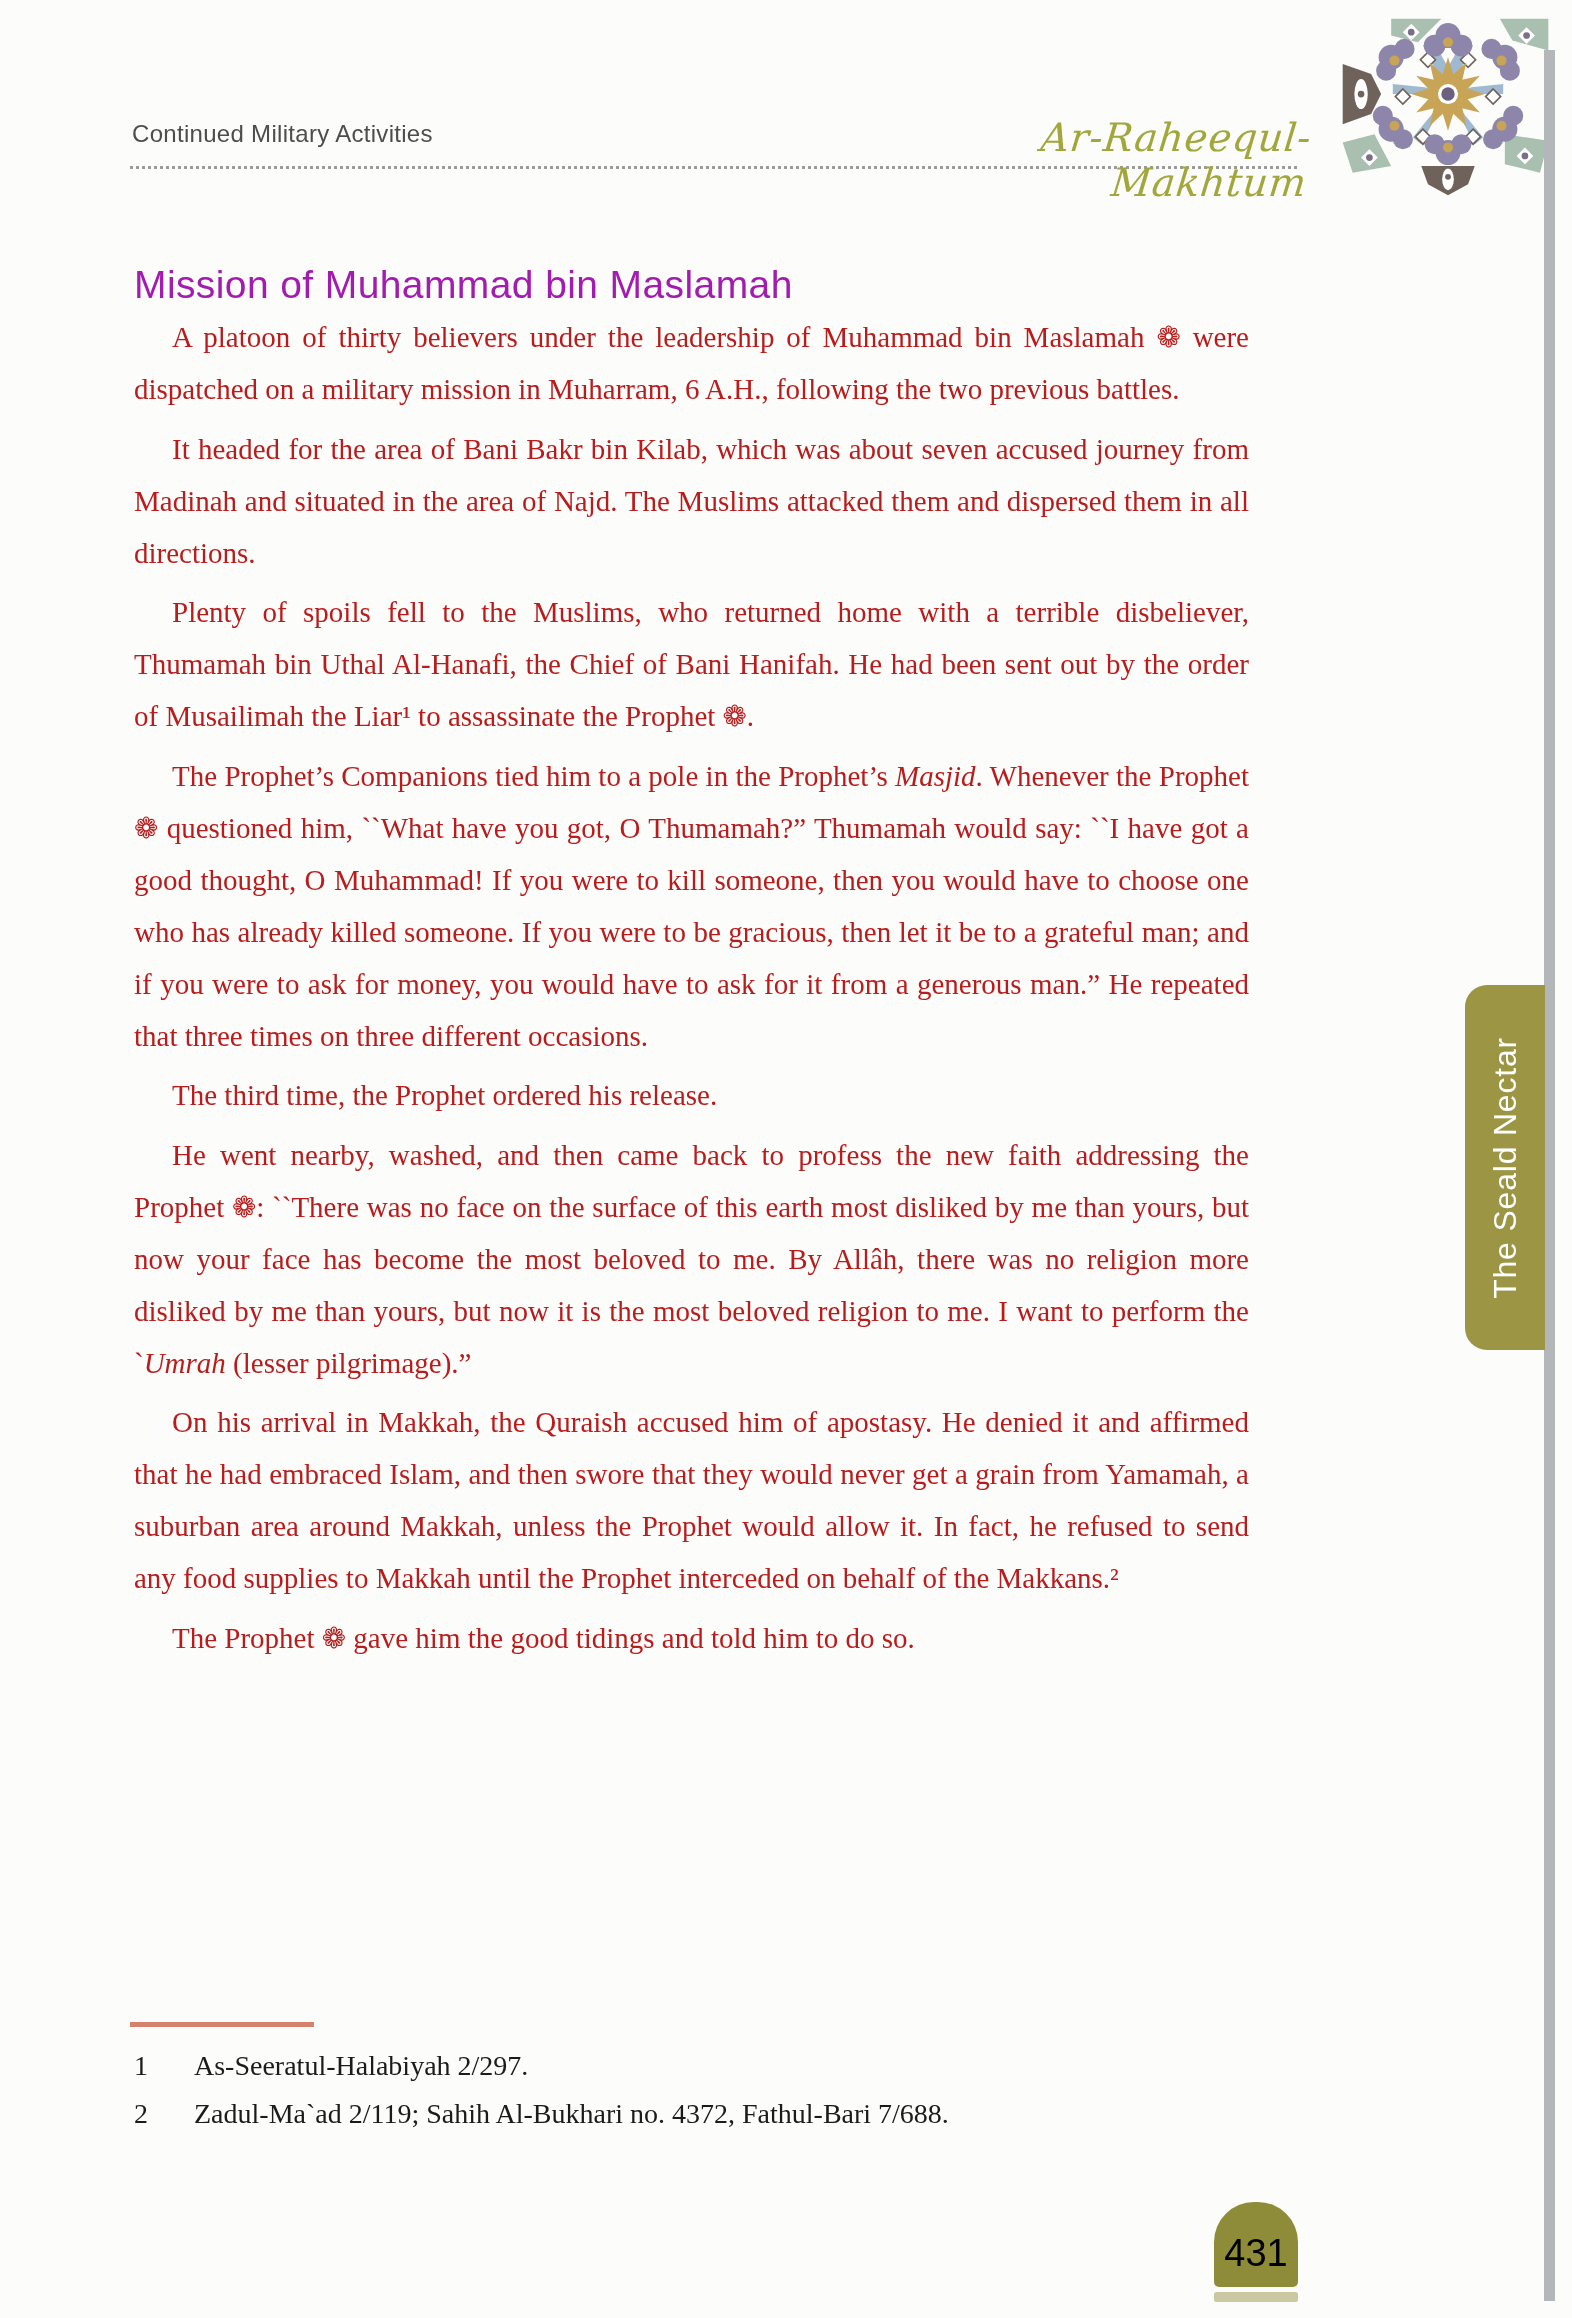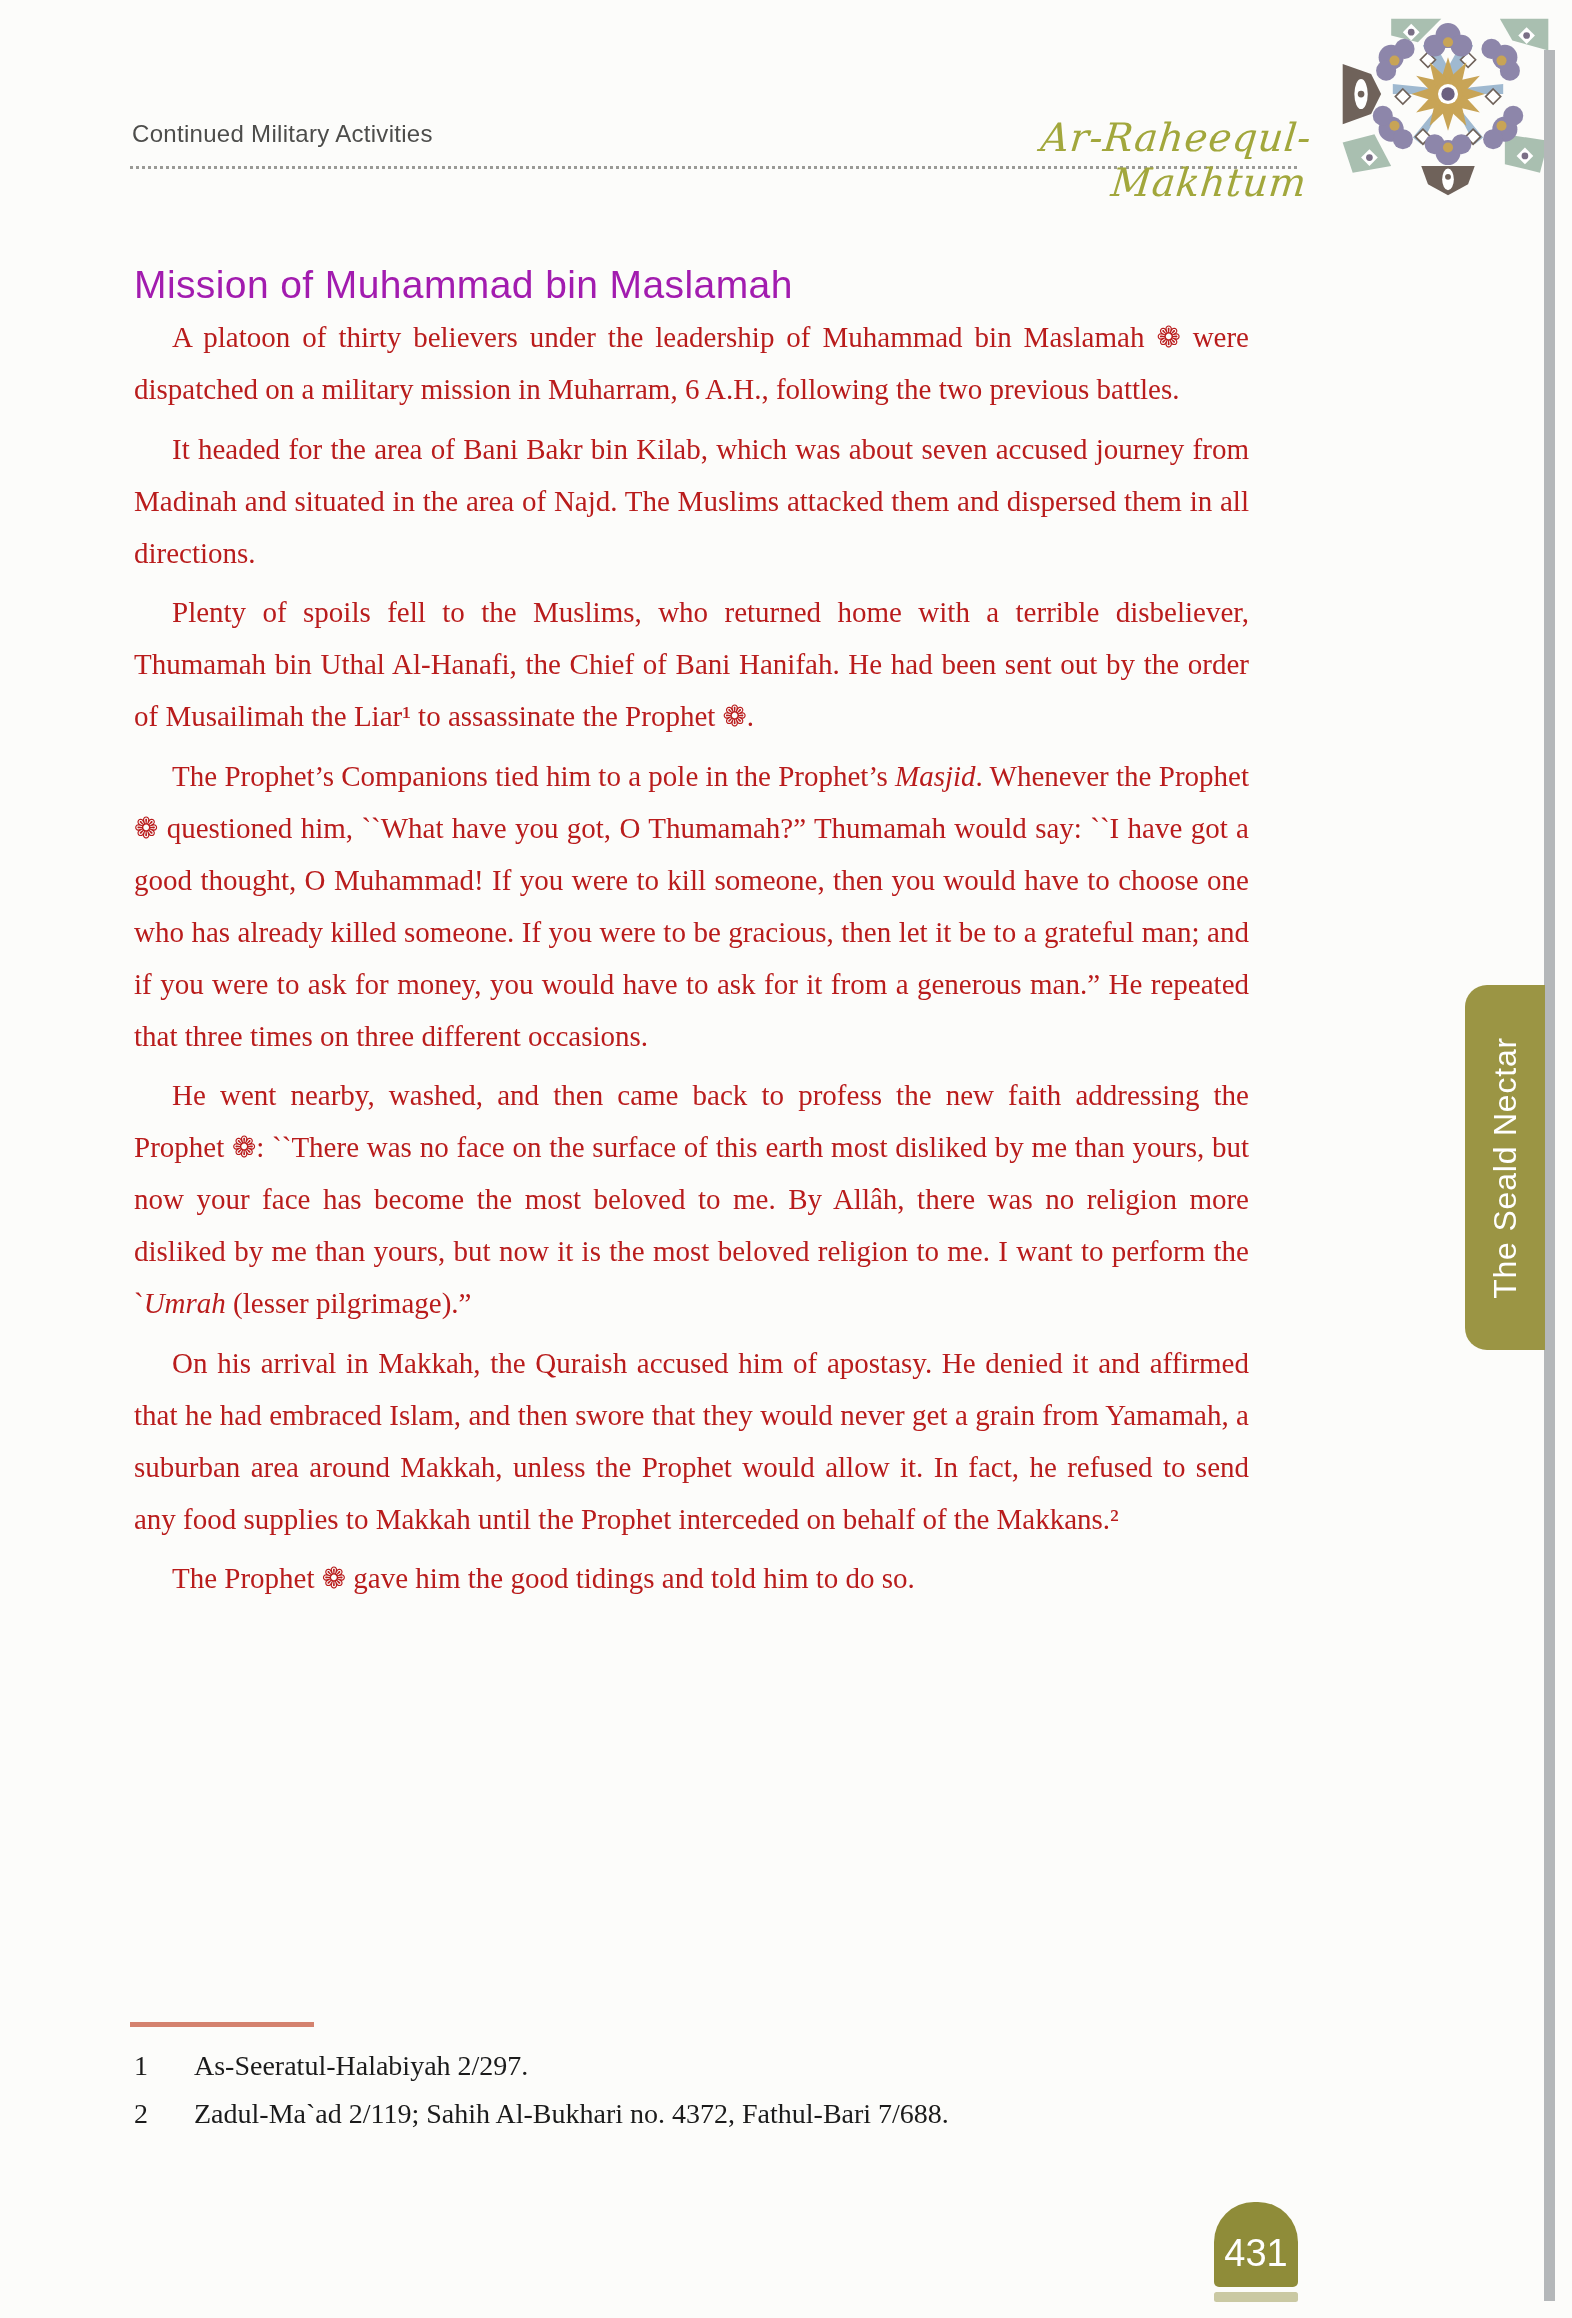--- a/index.html
+++ b/index.html
@@ -37,21 +37,21 @@
 
   
   .side-tab{position:absolute;left:1465px;top:985px;width:80px;height:365px;background:#9b9544;
     border-radius:22px 0 0 22px;display:flex;align-items:center;justify-content:center;}
   .side-tab span{writing-mode:vertical-rl;transform:rotate(180deg);color:#ffffff;
     font-family:"Liberation Sans",sans-serif;font-size:32px;letter-spacing:0.8px;white-space:nowrap;}
 
   
   .page-badge{position:absolute;left:1214px;top:2202px;width:84px;height:85px;background:#8f8c39;
     border-radius:40px 40px 5px 5px;display:flex;align-items:flex-end;justify-content:center;}
-  .page-badge span{color:#ffffff;font-family:"Liberation Sans",sans-serif;font-size:38px;
+  .page-badge span{color:#000000;font-family:"Liberation Sans",sans-serif;font-size:38px;
     line-height:1;padding-bottom:15px;}
   .page-badge-bar{position:absolute;left:1214px;top:2292px;width:84px;height:10px;
     background:rgba(143,140,57,.45);border-radius:2.5px;}
 </style>
 </head>
 <body>
 
 <div class="page">
 
   <div class="section-title">Continued Military Activities</div>
@@ -170,20 +170,21 @@
   </div>
   <div class="edge-line"></div>
 
   <h1 class="heading">Mission of Muhammad bin Maslamah</h1>
 
   <div class="body-col">
     <p>A platoon of thirty believers under the leadership of Muhammad bin Maslamah ❁ were dispatched on a military mission in Muharram, 6 A.H., following the two previous battles.</p>
     <p>It headed for the area of Bani Bakr bin Kilab, which was about seven accused journey from Madinah and situated in the area of Najd. The Muslims attacked them and dispersed them in all directions.</p>
     <p>Plenty of spoils fell to the Muslims, who returned home with a terrible disbeliever, Thumamah bin Uthal Al-Hanafi, the Chief of Bani Hanifah. He had been sent out by the order of Musailimah the Liar¹ to assassinate the Prophet ❁.</p>
     <p>The Prophet’s Companions tied him to a pole in the Prophet’s <i>Masjid</i>. Whenever the Prophet ❁ questioned him, ``What have you got, O Thumamah?” Thumamah would say: ``I have got a good thought, O Muhammad! If you were to kill someone, then you would have to choose one who has already killed someone. If you were to be gracious, then let it be to a grateful man; and if you were to ask for money, you would have to ask for it from a generous man.” He repeated that three times on three different occasions.</p>
+    <p>The third time, the Prophet ordered his release.</p>
     <p>He went nearby, washed, and then came back to profess the new faith addressing the Prophet ❁: ``There was no face on the surface of this earth most disliked by me than yours, but now your face has become the most beloved to me. By Allâh, there was no religion more disliked by me than yours, but now it is the most beloved religion to me. I want to perform the `<i>Umrah</i> (lesser pilgrimage).”</p>
     <p>On his arrival in Makkah, the Quraish accused him of apostasy. He denied it and affirmed that he had embraced Islam, and then swore that they would never get a grain from Yamamah, a suburban area around Makkah, unless the Prophet would allow it. In fact, he refused to send any food supplies to Makkah until the Prophet interceded on behalf of the Makkans.²</p>
     <p>The Prophet ❁ gave him the good tidings and told him to do so.</p>
   </div>
 
   <div class="fn-rule"></div>
   <div class="footnotes">
     <div class="fn-row">
       <span class="fn-num">1</span>
       <span class="fn-text">As-Seeratul-Halabiyah 2/297.</span>

